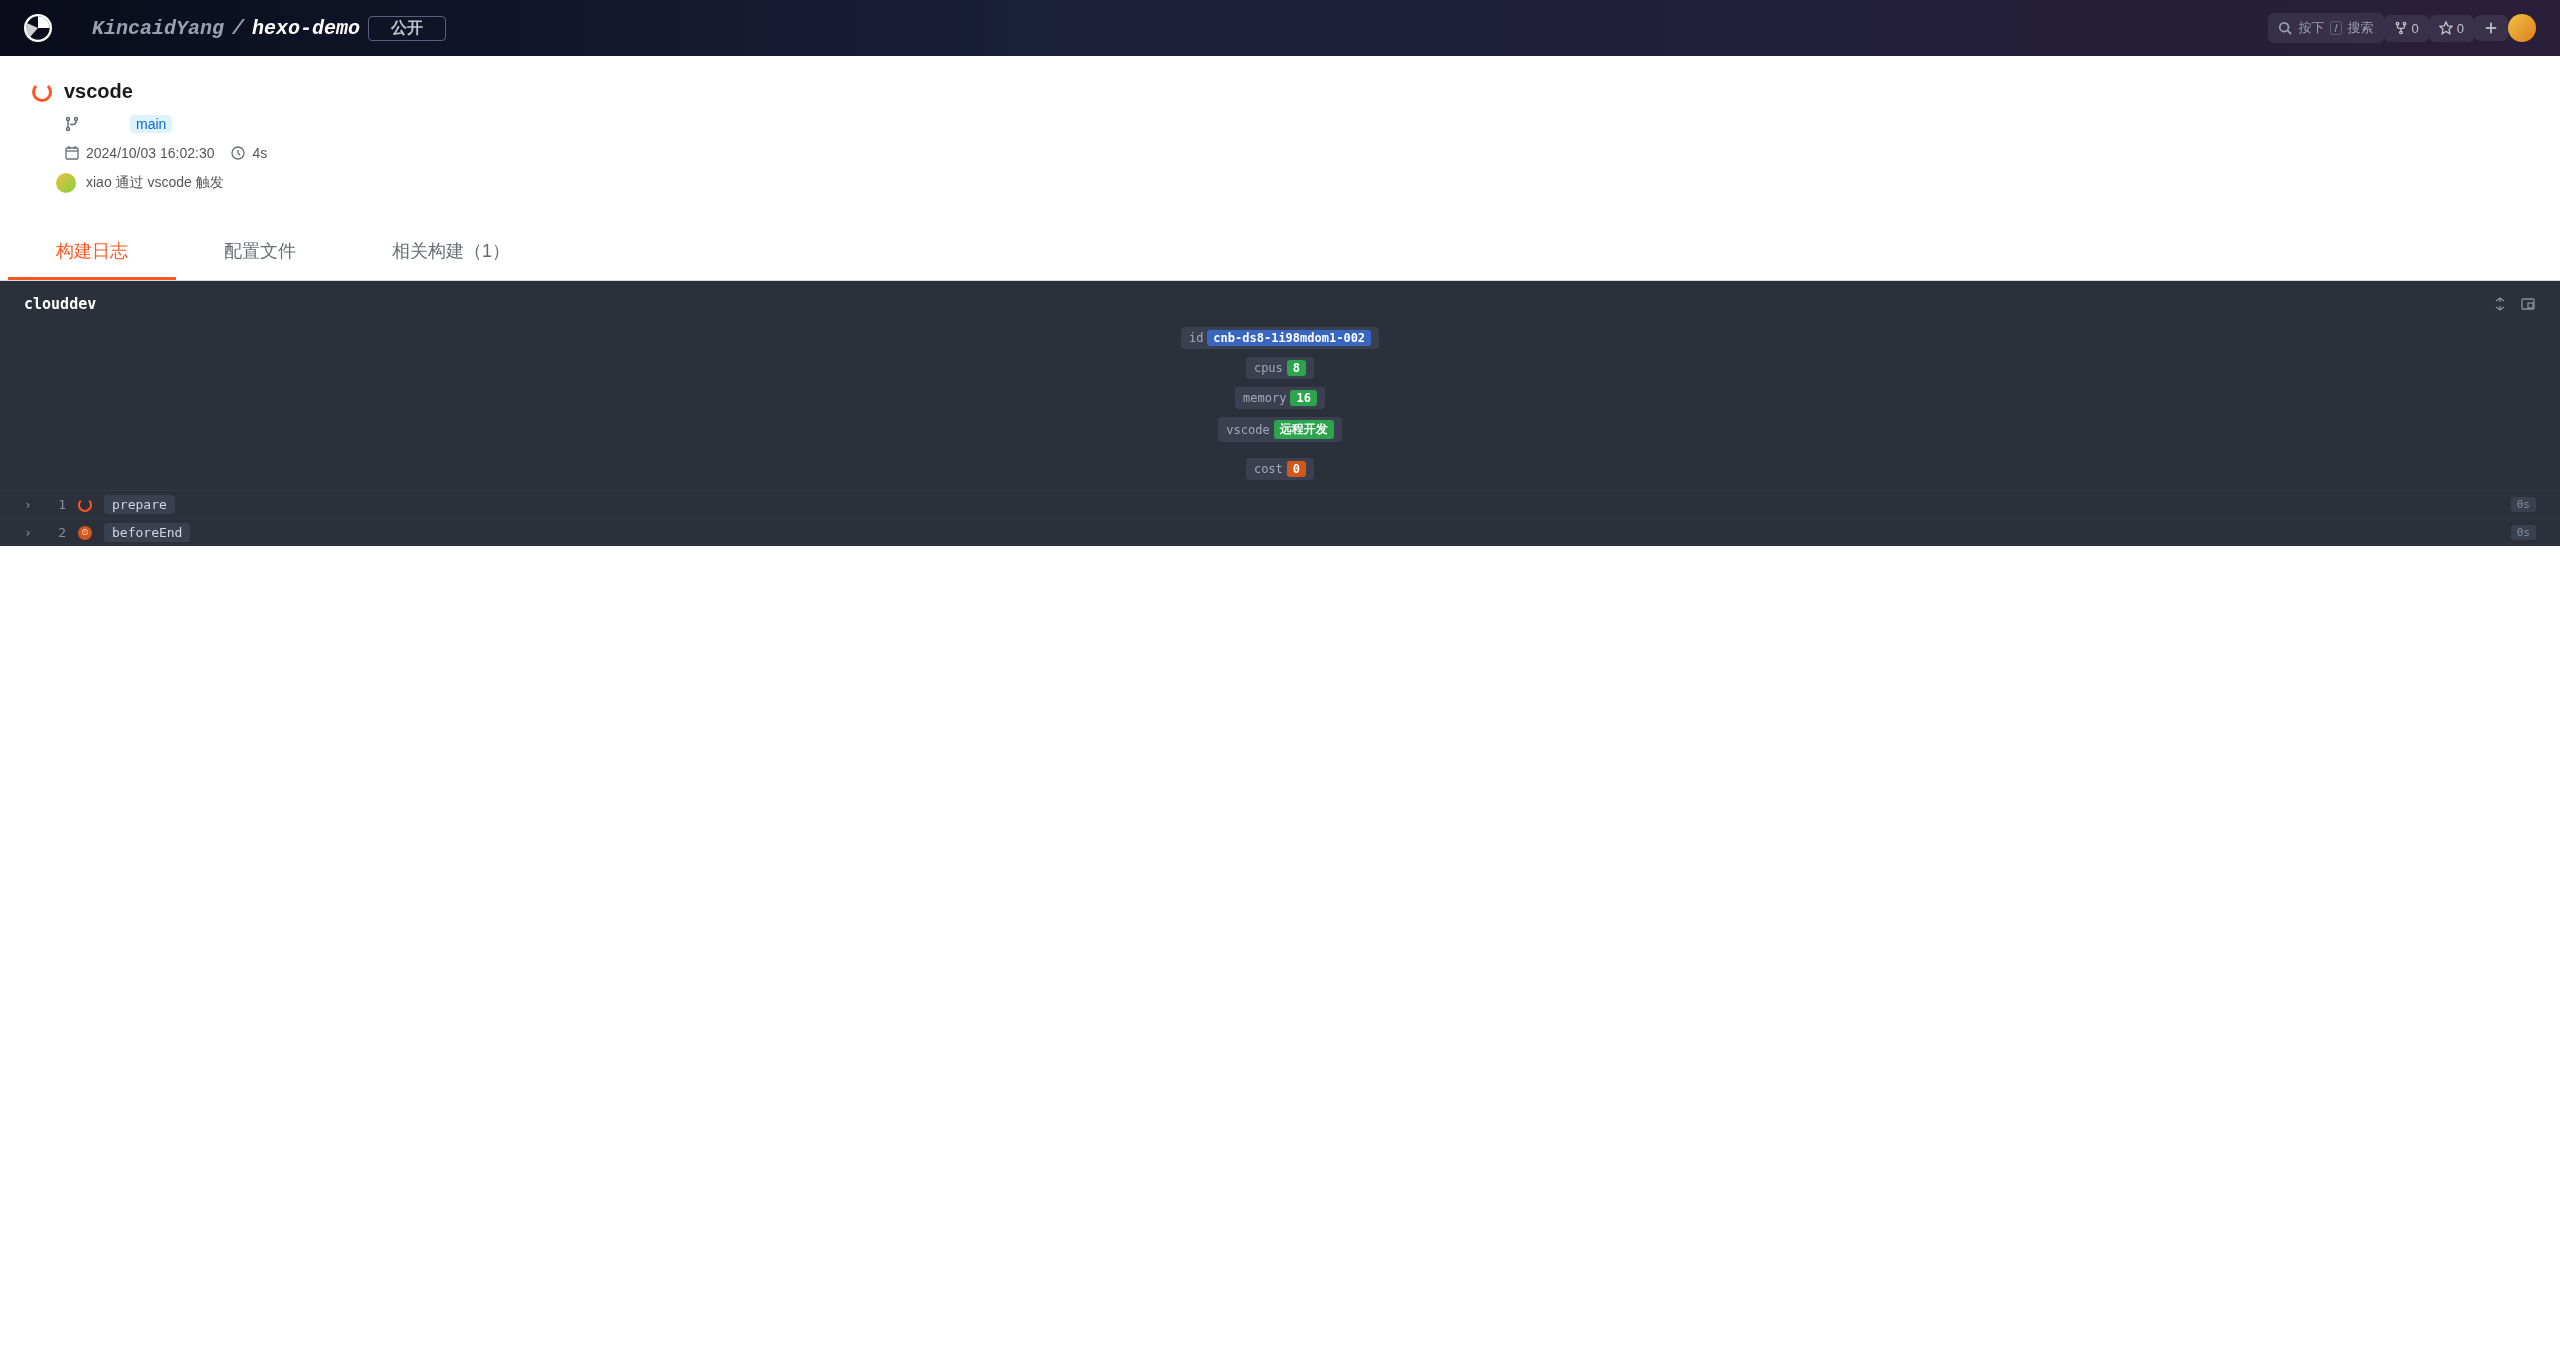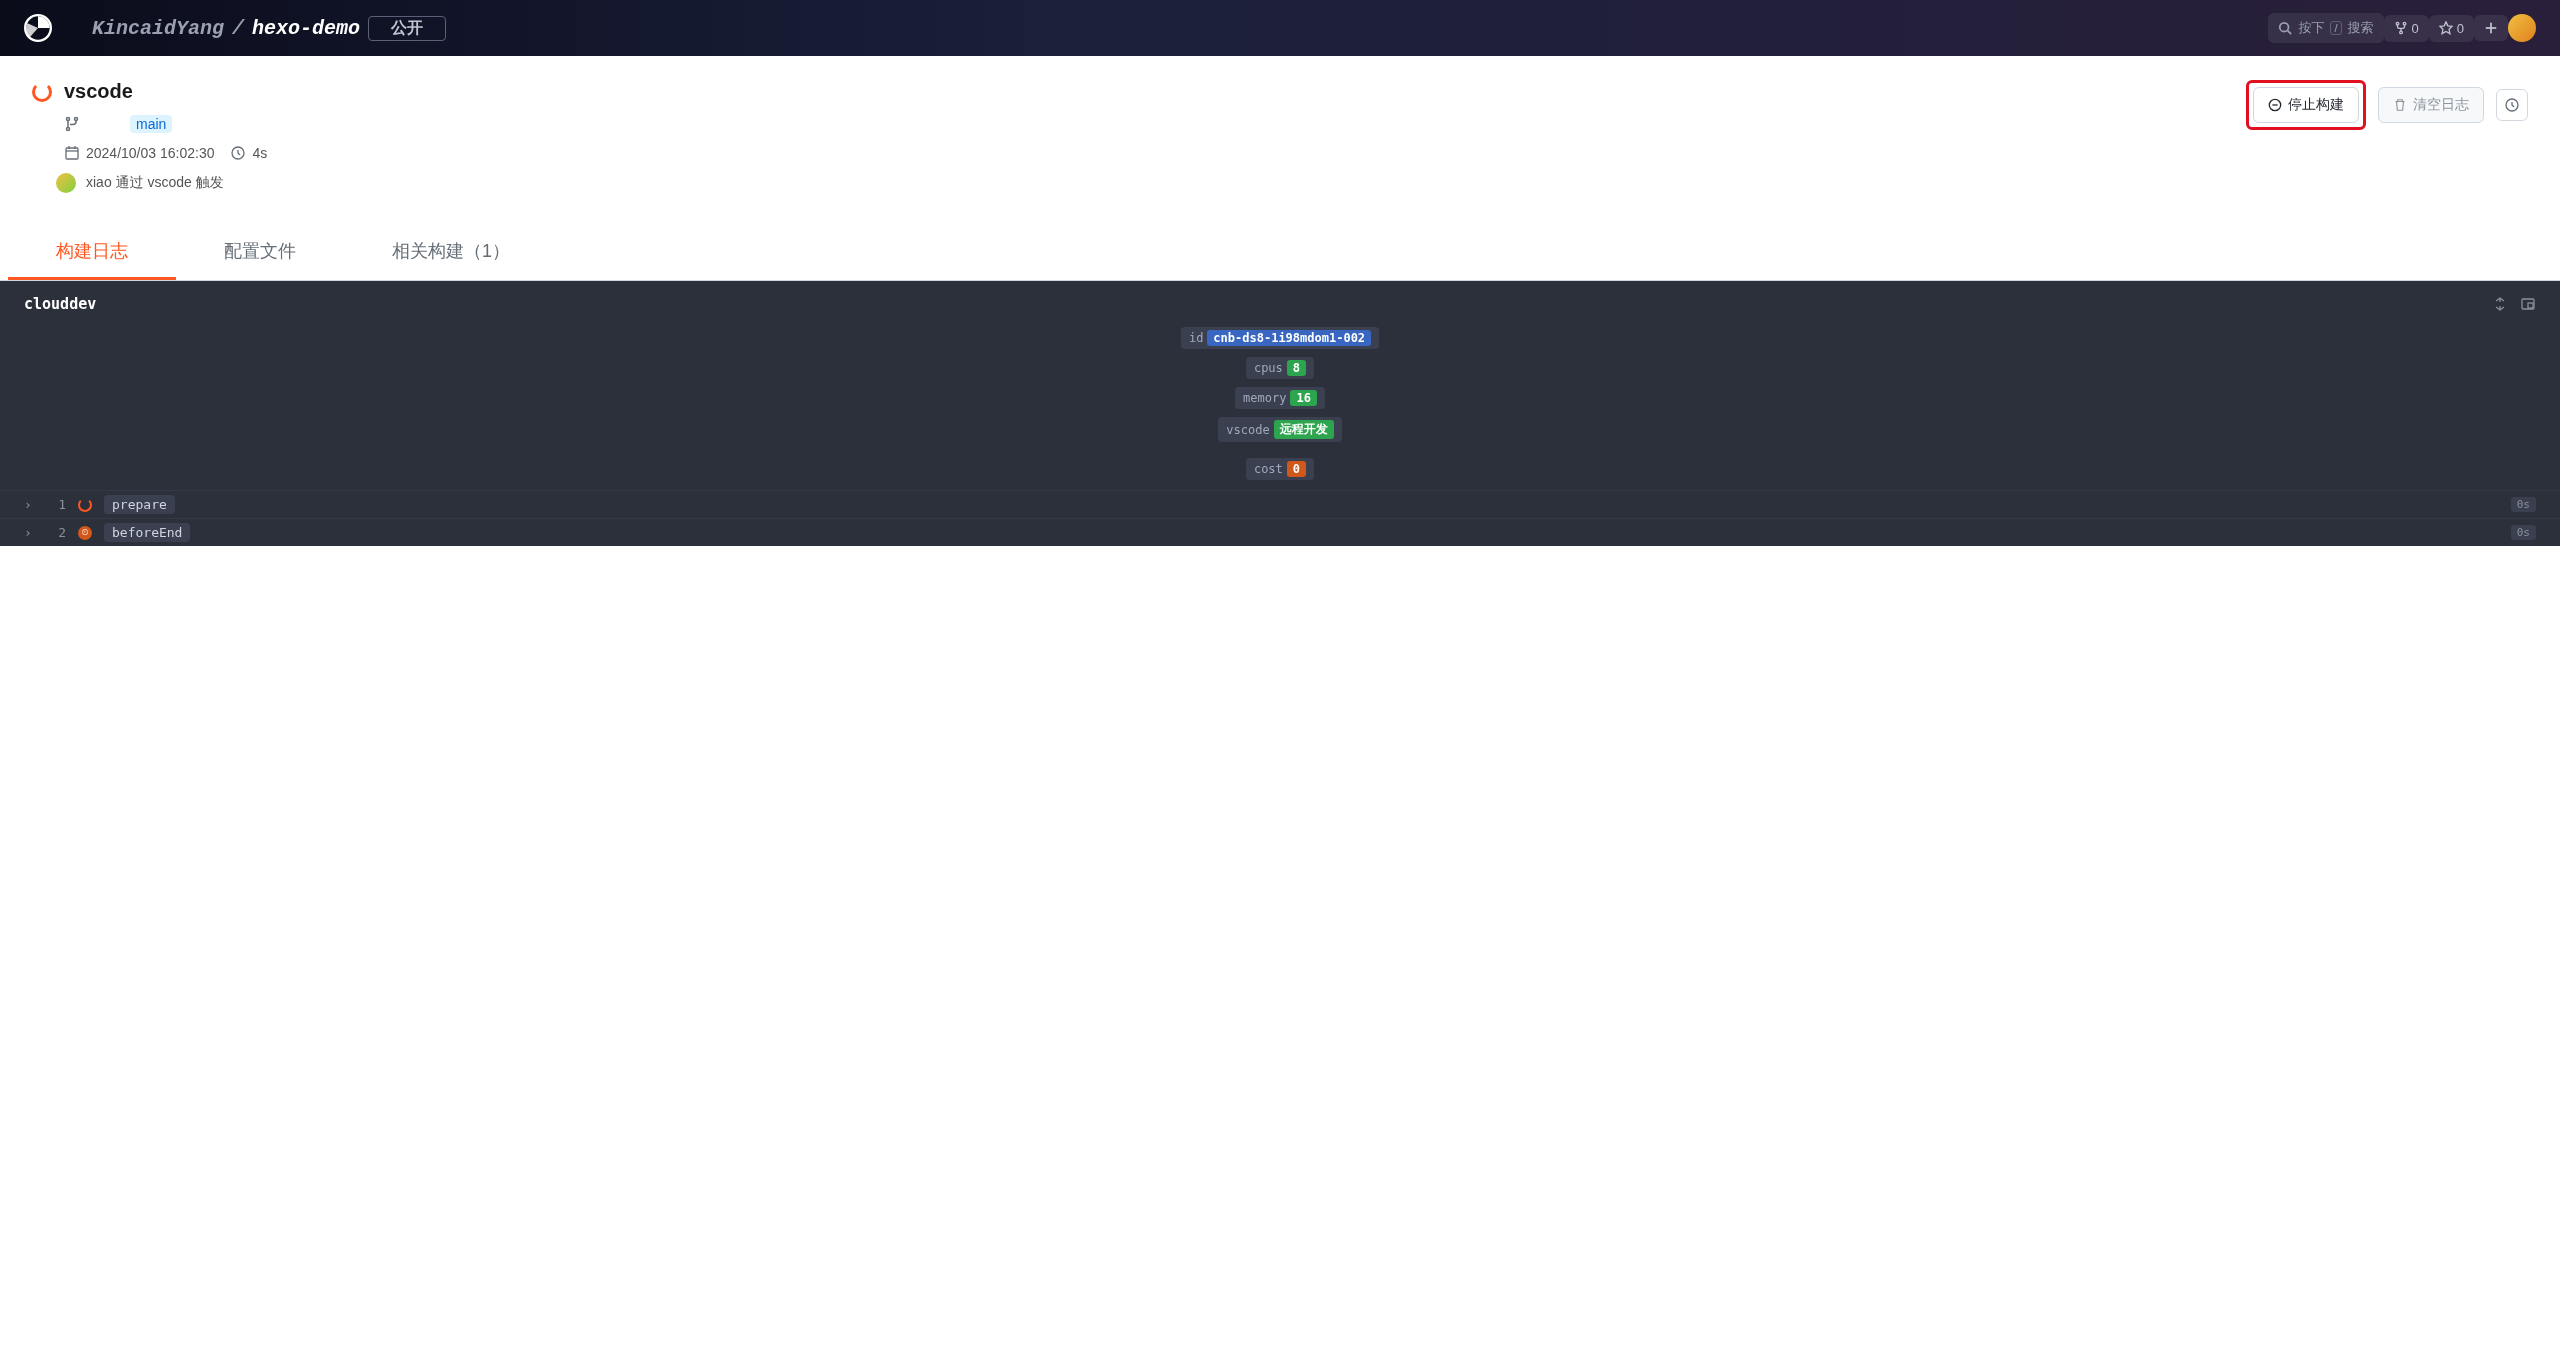--- a/index.html
+++ b/index.html
@@ -153,43 +153,20 @@
             <path d="M8 5 v3 l2 2"></path>
           </svg>
         <span>4s</span>
       </div>
     </div>
     <div class="trigger-row">
       <span class="trigger-avatar"></span>
       <span>xiao 通过 vscode 触发</span>
     </div>
   </div>
-  <div class="header-right">
-    <div class="highlight-box">
-      <button class="btn">
-        <svg width="14" height="14" viewBox="0 0 16 16" fill="none" stroke="#24292f" stroke-width="1.5">
-            <circle cx="8" cy="8" r="6.5"></circle>
-            <line x1="5" y1="8" x2="11" y2="8"></line>
-          </svg>
-        <span>停止构建</span>
-      </button>
-    </div>
-    <button class="btn disabled">
-      <svg width="14" height="14" viewBox="0 0 16 16" fill="none" stroke="#8c959f" stroke-width="1.3">
-          <path d="M3 4 h10 M5 4 v-1 a1 1 0 0 1 1-1 h4 a1 1 0 0 1 1 1 v1 M4 4 l1 10 h6 l1-10"></path>
-        </svg>
-      <span>清空日志</span>
-    </button>
-    <div class="icon-btn">
-      <svg width="16" height="16" viewBox="0 0 16 16" fill="none" stroke="#656d76" stroke-width="1.3">
-          <circle cx="8" cy="8" r="6"></circle>
-          <path d="M8 5 v3 l2 2"></path>
-        </svg>
-    </div>
-  </div>
 </div>
 
 <div class="tabs">
   <div class="tab active">构建日志</div>
   <div class="tab">配置文件</div>
   <div class="tab">相关构建（1）</div>
 </div>
 
 <div class="log-panel">
   <div class="log-header">

